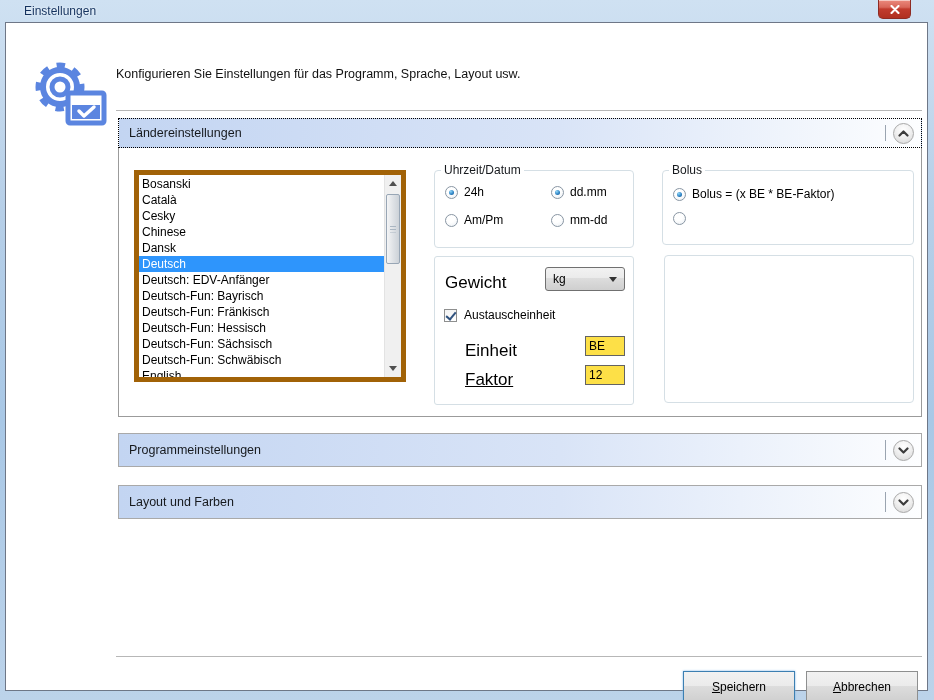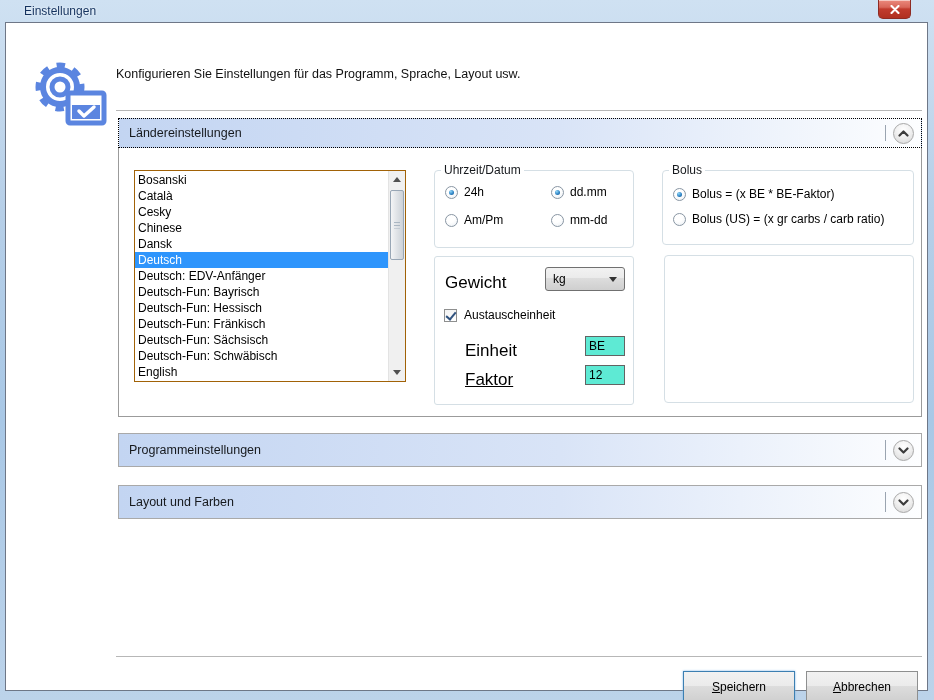--- a/index.html
+++ b/index.html
@@ -48,21 +48,21 @@
   }
 
   .country-body {
     position:absolute; left:112px; top:125px; width:804px; height:269px;
     background:#fff; border:1px solid #9b9b9b; border-top:none;
   }
 
   
   .listbox {
     position:absolute; left:128px; top:147px; width:272px; height:212px;
-    border:1px solid #a16207; background:#fff; display:flex;
+    border:5px solid #a16207; background:#fff; display:flex;
   }
   .list-items { flex:1; overflow:hidden; padding-top:1px; }
   .list-item { height:16px; line-height:16px; padding-left:3px; font-size:12px; white-space:nowrap; cursor:default; }
   .list-item.selected { background:#2e95fc; color:#fff; }
   .scrollbar { width:17px; background:#f0f0f0; border-left:1px solid #e3e3e3; position:relative; }
   .sb-btn { position:absolute; left:0; width:16px; height:17px; background:#f0f0f0; display:flex; align-items:center; justify-content:center; cursor:pointer; }
   .sb-up { top:0; } .sb-down { bottom:0; }
   .tri-up { width:0; height:0; border-left:4px solid transparent; border-right:4px solid transparent; border-bottom:5px solid #505050; }
   .tri-down { width:0; height:0; border-left:4px solid transparent; border-right:4px solid transparent; border-top:5px solid #505050; }
   .sb-thumb {
@@ -96,21 +96,21 @@
     border:1px solid #707070; border-radius:3px; cursor:pointer;
     background: linear-gradient(180deg,#f2f2f2 0%, #ebebeb 45%, #dddddd 46%, #cfcfcf 100%);
     display:flex; align-items:center; padding:0 7px; font-size:12px;
   }
   .combo-arrow { margin-left:auto; width:0; height:0; border-left:4px solid transparent; border-right:4px solid transparent; border-top:5px solid #333; }
   .checkbox { width:13px; height:13px; border:1px solid #8e8f8f; background:linear-gradient(180deg,#f4f4f4,#ffffff); position:relative; flex:0 0 13px; cursor:pointer; }
   .checkbox.checked::after { content:''; position:absolute; left:3px; top:0px; width:4px; height:8px;
     border-right:2px solid #31537f; border-bottom:2px solid #31537f; transform:rotate(40deg); }
   .chk-row { position:absolute; left:9px; top:51px; display:flex; align-items:center; gap:7px; }
   .txtfield { position:absolute; left:150px; width:40px; height:20px; border:1px solid #636363;
-    font-family:"Liberation Sans", sans-serif; font-size:12px; padding:0 3px; background:#5eead4; }
+    font-family:"Liberation Sans", sans-serif; font-size:12px; padding:0 3px; background:#fde047; }
   .empty-box { position:absolute; left:658px; top:232px; width:250px; height:148px;
     border:1px solid #d5dfe5; border-radius:4px; background:#fff; }
 
   .footer-btn {
     position:absolute; top:648px; width:112px; height:32px; font-family:"Liberation Sans", sans-serif;
     font-size:12px; cursor:pointer;
     background: linear-gradient(180deg,#f2f2f2 0%, #ebebeb 45%, #dddddd 46%, #cfcfcf 100%);
   }
   .btn-save { left:677px; border:1px solid #3c7fb1; box-shadow:0 0 2px #7eb4ea; }
   .btn-cancel { left:800px; border:1px solid #8e8f8f; }
@@ -166,22 +166,22 @@
     <div class="listbox">
       <div class="list-items">
           <div class="list-item">Bosanski</div>
           <div class="list-item">Català</div>
           <div class="list-item">Cesky</div>
           <div class="list-item">Chinese</div>
           <div class="list-item">Dansk</div>
           <div class="list-item selected">Deutsch</div>
           <div class="list-item">Deutsch: EDV-Anfänger</div>
           <div class="list-item">Deutsch-Fun: Bayrisch</div>
+          <div class="list-item">Deutsch-Fun: Fränkisch</div>
           <div class="list-item">Deutsch-Fun: Hessisch</div>
-          <div class="list-item">Deutsch-Fun: Fränkisch</div>
           <div class="list-item">Deutsch-Fun: Sächsisch</div>
           <div class="list-item">Deutsch-Fun: Schwäbisch</div>
           <div class="list-item">English</div>
         </div>
       <div class="scrollbar">
         <div class="sb-btn sb-up">
             <span class="tri-up"></span>
           </div>
         <div class="sb-thumb">
             <span class="sb-grip"></span>
@@ -232,21 +232,20 @@
 
     <fieldset class="grp fs-bolus">
       <legend>Bolus</legend>
       <div class="radio-col">
         <div class="radio-row">
           <span class="radio checked"></span>
           <span class="rlabel">Bolus = (x BE * BE-Faktor)</span>
         </div>
         <div class="radio-row">
           <span class="radio"></span>
-          <span class="rlabel">Bolus (US) = (x gr carbs / carb ratio)</span>
         </div>
       </div>
     </fieldset>
 
     <div class="empty-box"></div>
 
     <div class="section-header sh-program">
       <span class="sh-label">Programmeinstellungen</span>
       <span class="sh-right">
         <span class="sh-vline"></span>

